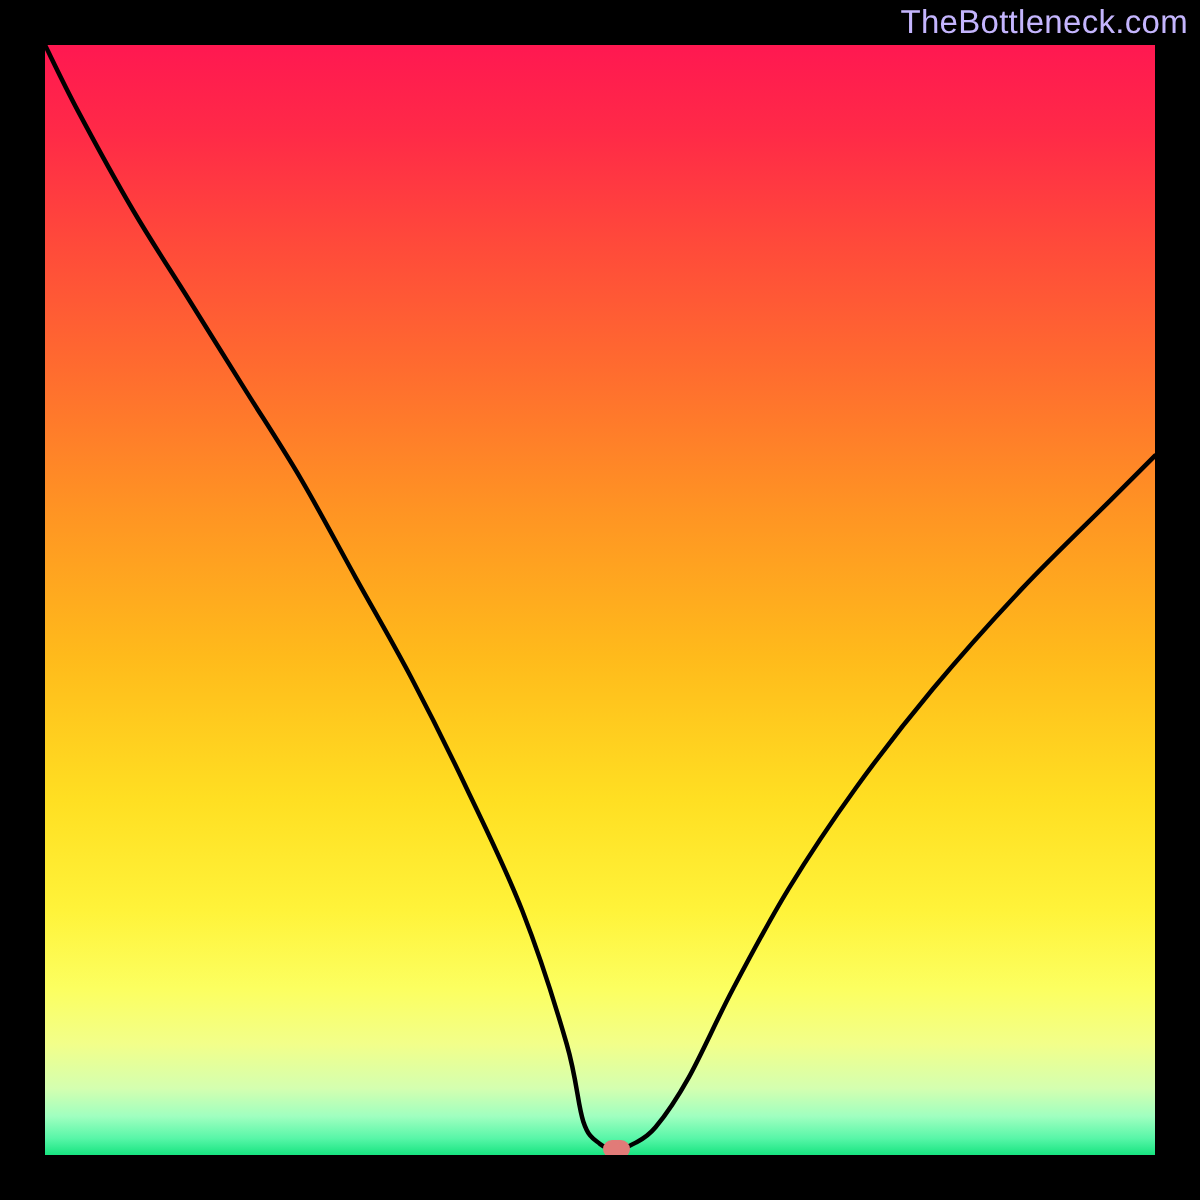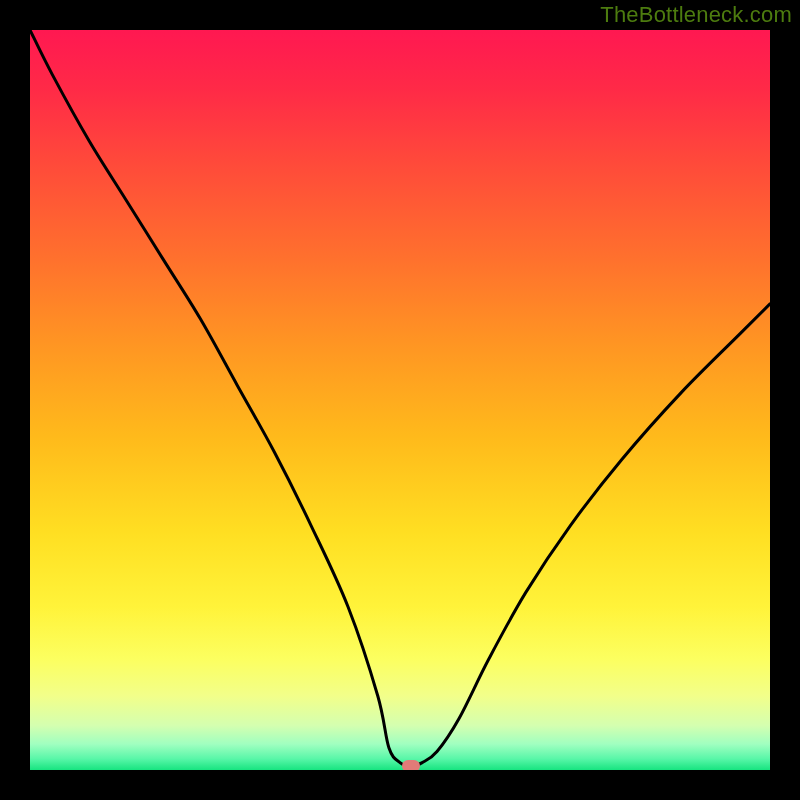--- a/index.html
+++ b/index.html
@@ -14,21 +14,21 @@
   .frame {
     position: relative;
     width: 800px;
     height: 800px;
     background: #000;
   }
   .watermark {
     position: absolute;
     top: 2px;
     right: 8px;
-    color: #4d7c0f;
+    color: #c4b5fd;
     font-size: 22px;
     font-weight: 500;
     letter-spacing: 0.2px;
     z-index: 20;
     user-select: none;
   }
   .plot-area {
     position: absolute;
     left: 30px;
     top: 30px;

